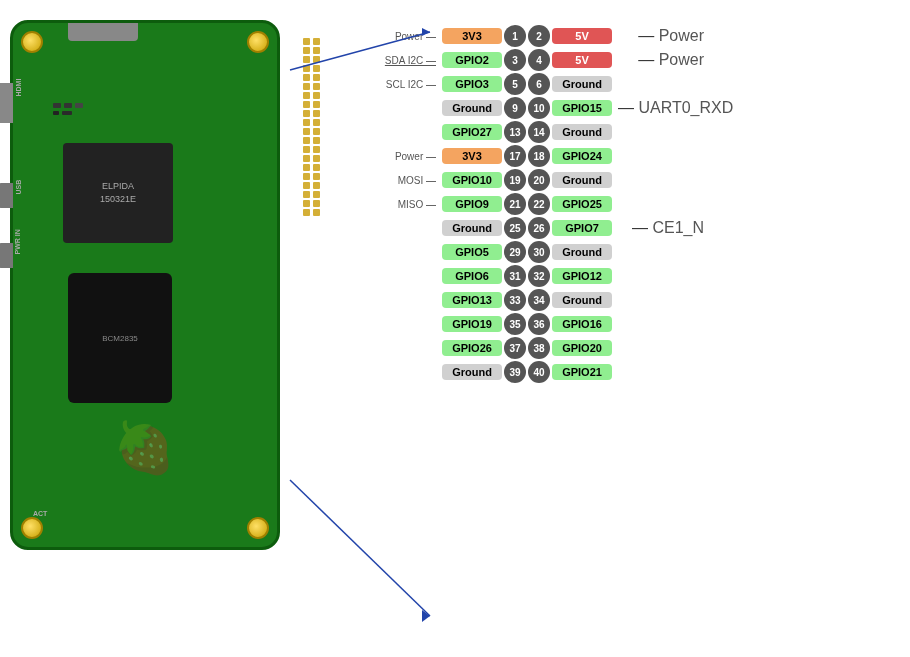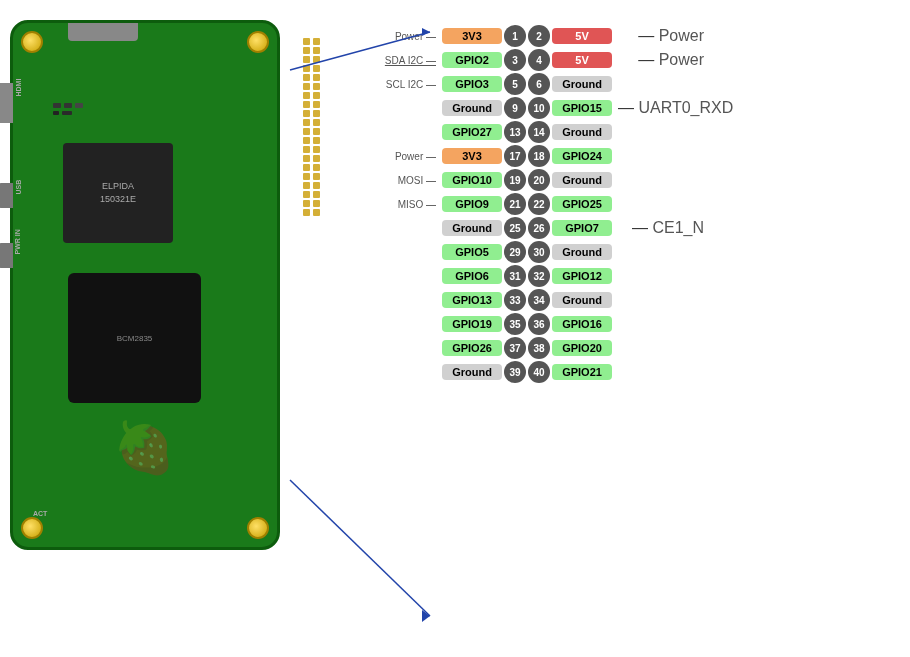--- a/index.html
+++ b/index.html
@@ -220,21 +220,21 @@
             
           </div>
         </div>
         <div id="gpio-pins-visual"></div>
       </div>
 
       <div class="main-chip">
         <div class="chip-text">ELPIDA<br>150321E</div>
       </div>
 
-      <div style="position:absolute; top:250px; left:55px; width:133px; height:130px; background:#111; border-radius:6px; display:flex; align-items:center; justify-content:center;">
+      <div style="position:absolute; top:250px; left:55px; width:104px; height:130px; background:#111; border-radius:6px; display:flex; align-items:center; justify-content:center;">
         <div style="color:#888; font-size:8px; text-align:center;">BCM2835</div>
       </div>
 
       <div style="position:absolute; bottom:70px; left:50%; transform:translateX(-50%); opacity:0.25; color:white; font-size:50px;">🍓</div>
 
       <div class="board-label" style="bottom:30px; left:20px; color:#aaa; font-size:7px;">ACT</div>
 
       <div style="position:absolute; top:80px; left:40px; display:flex; flex-direction:column; gap:3px;">
         <div style="display:flex; gap:3px;">
           <div style="width:8px;height:5px;background:#333;border-radius:1px;"></div>

